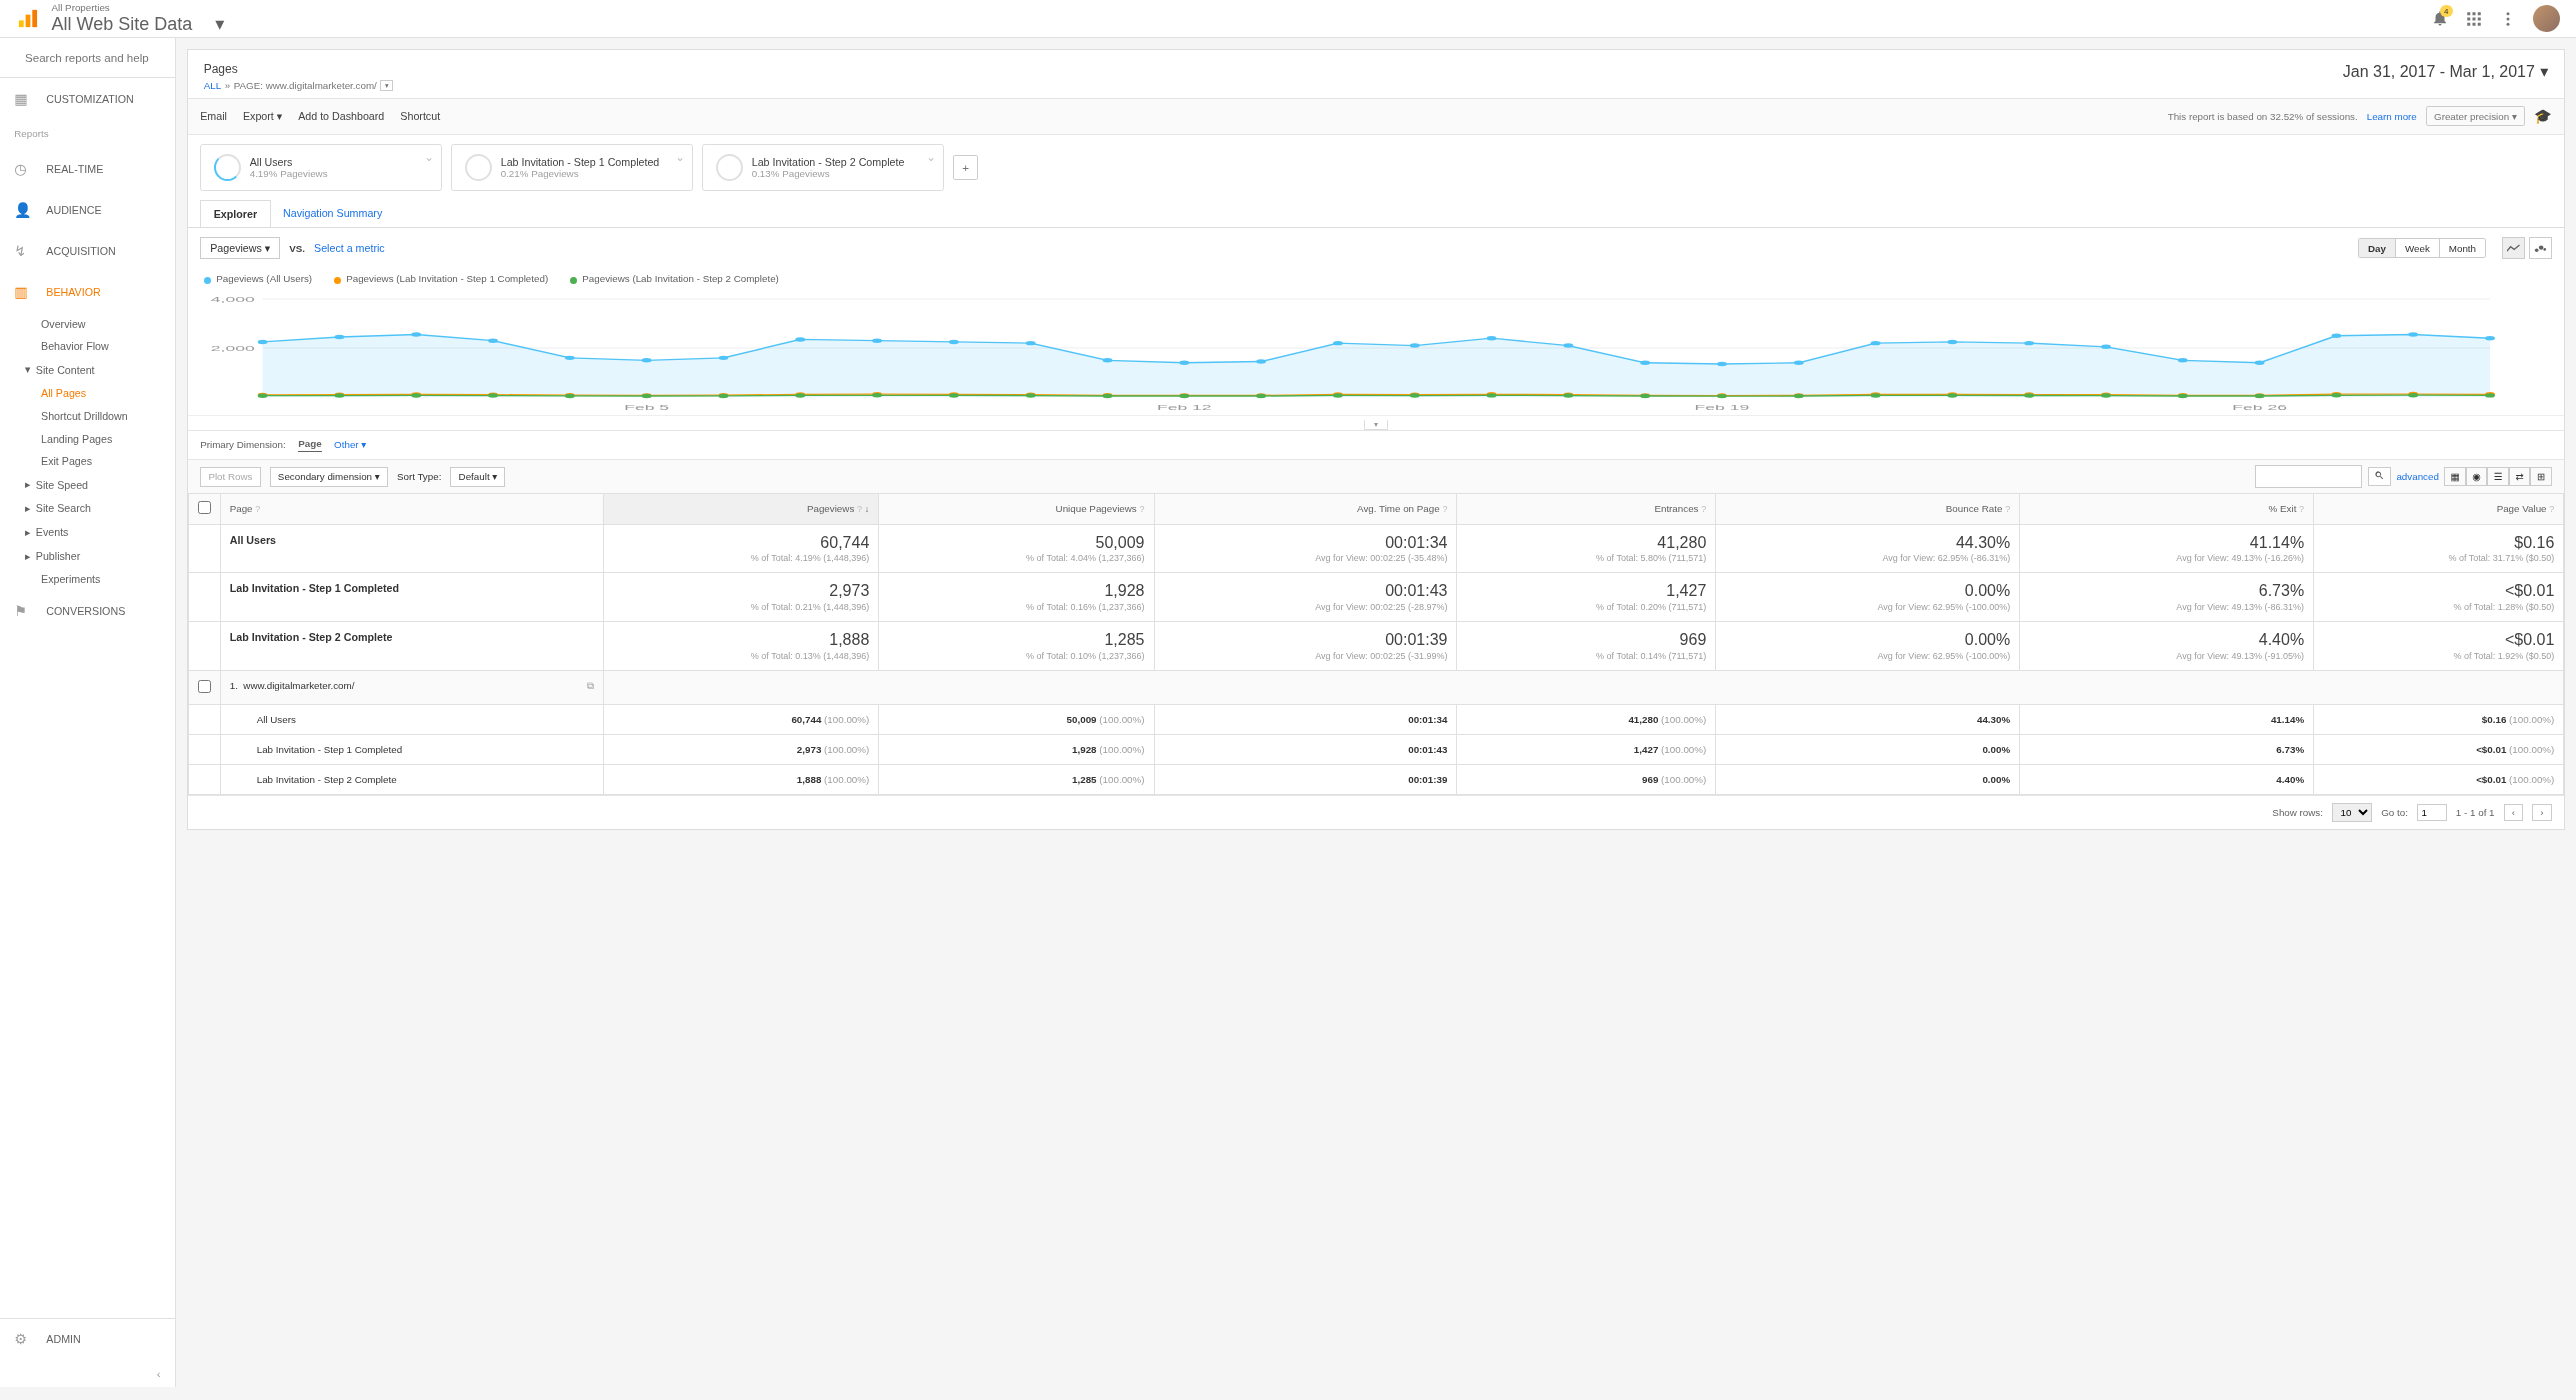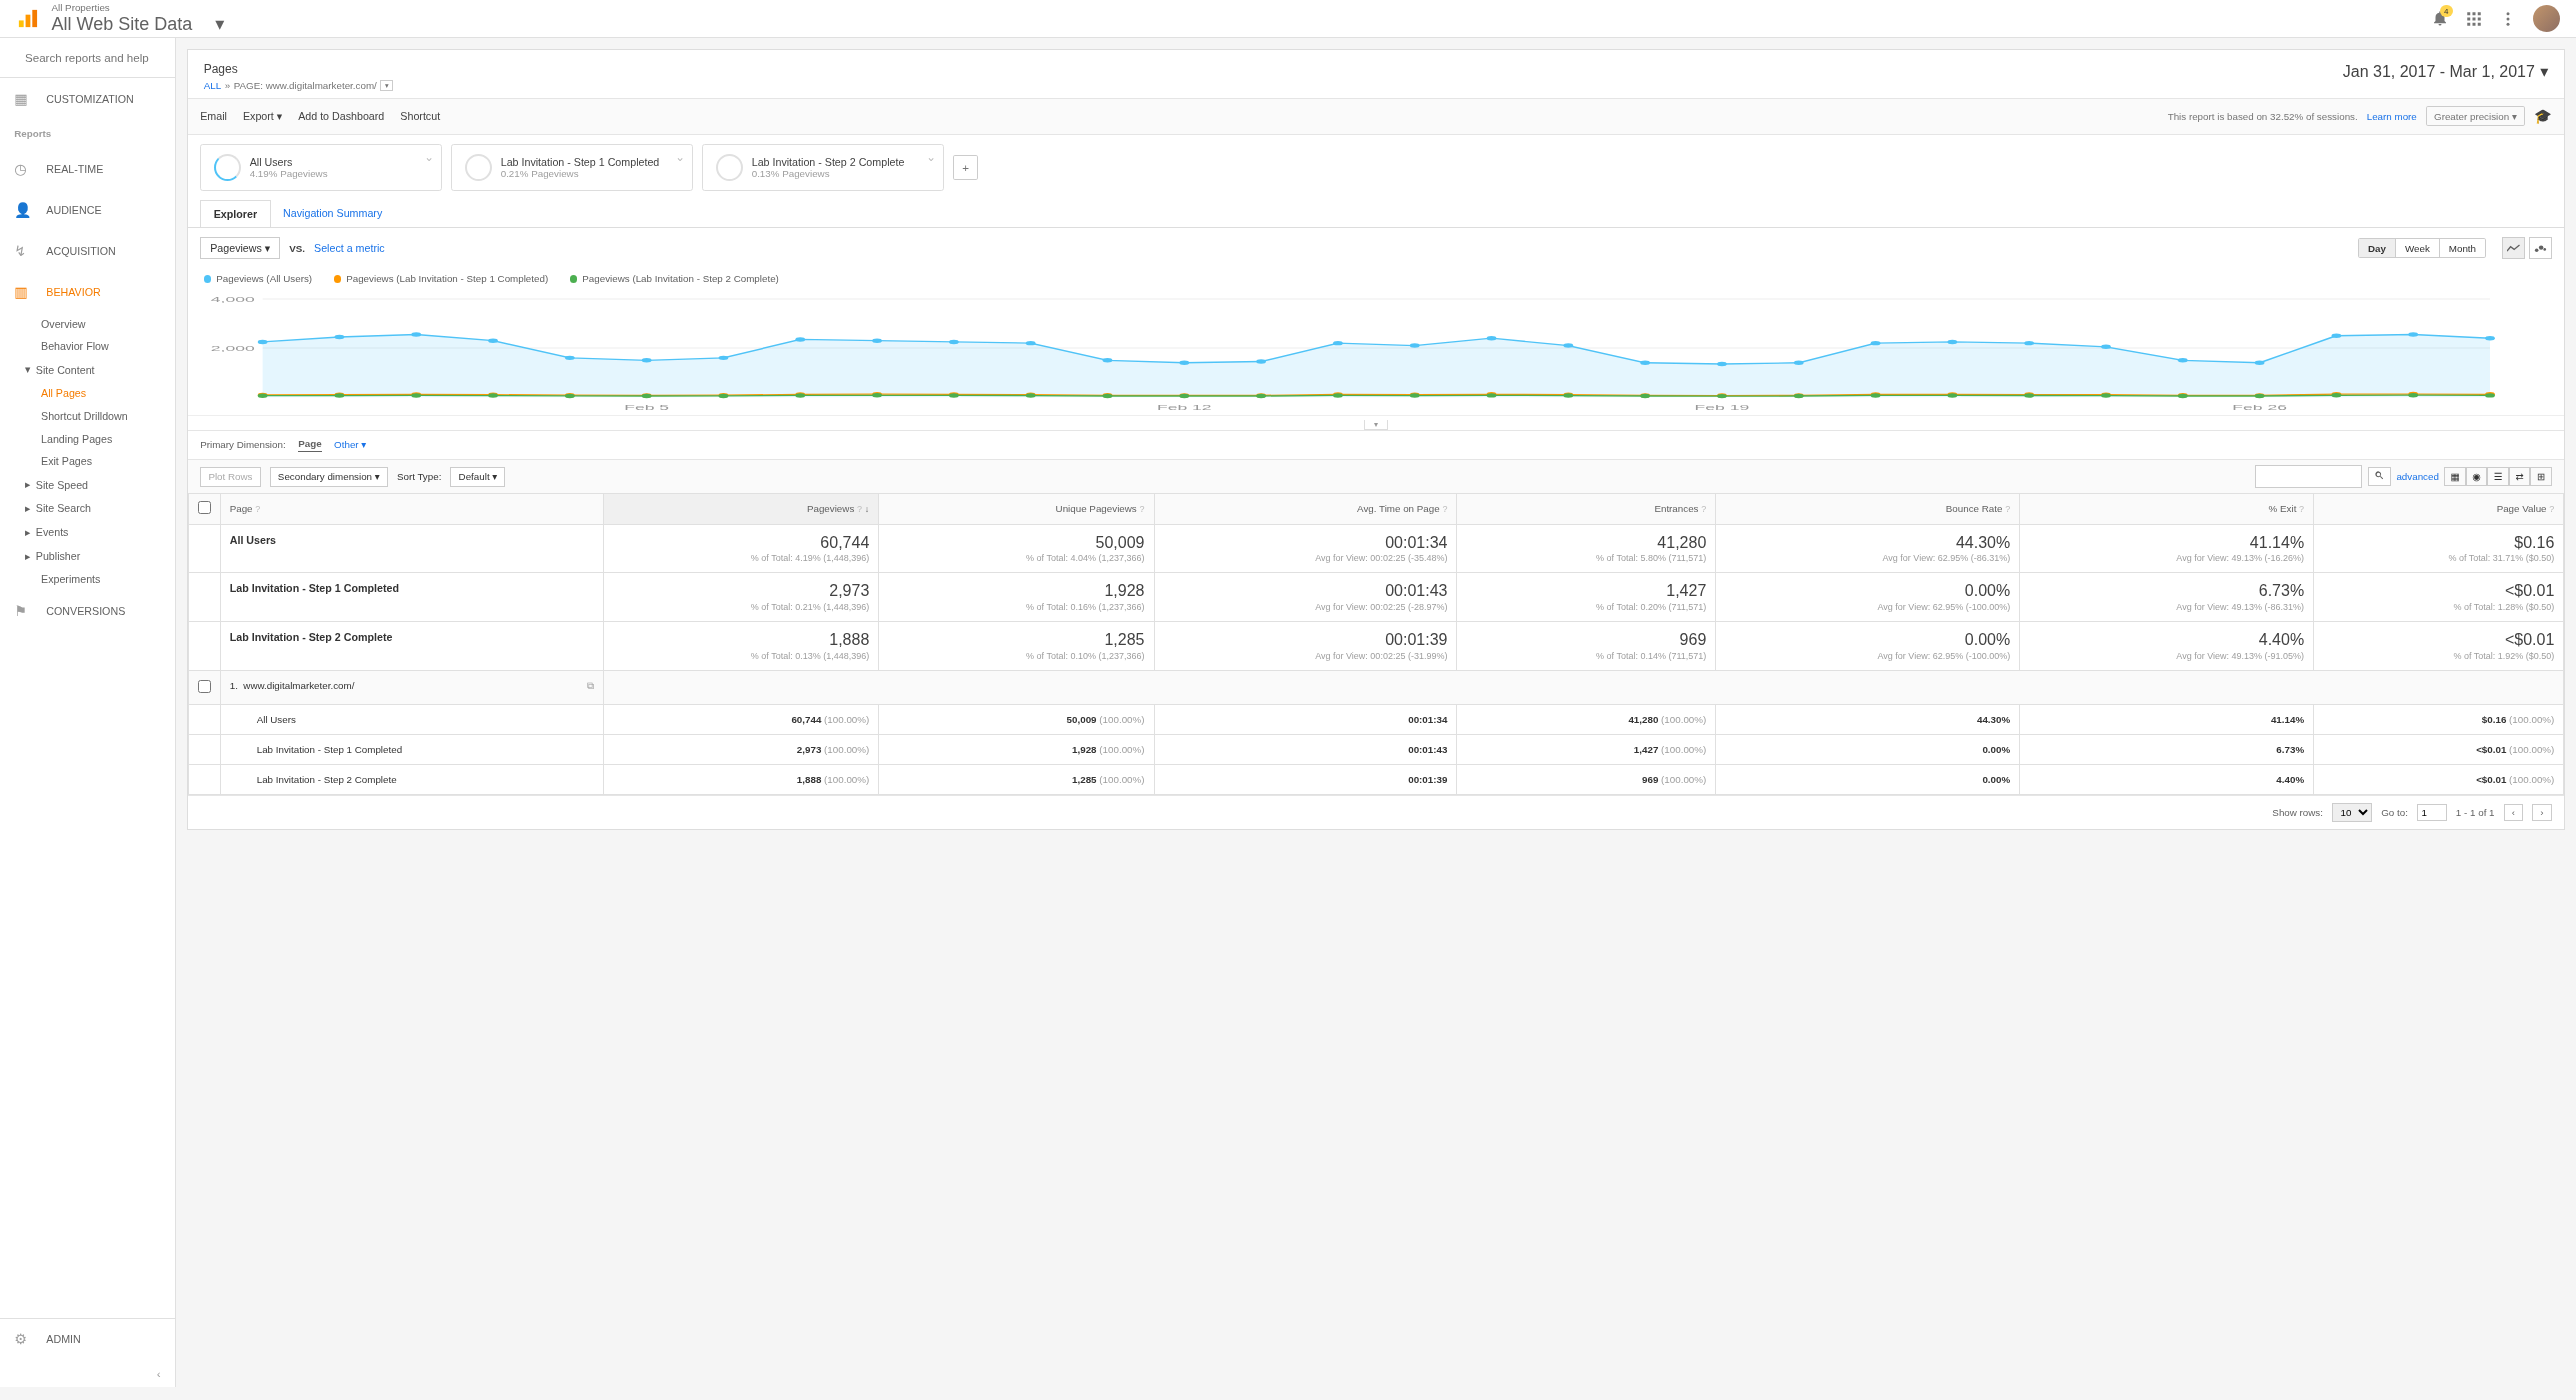--- a/index.html
+++ b/index.html
@@ -13,21 +13,21 @@
 .header-right { margin-left: auto; display: flex; align-items: center; gap: 16px; }
 .notif { position: relative; }
 .notif-badge { position: absolute; top: -3.6px; right: -3.6px; background: #ffd54f; color: #333; font-size: 8px; width: 12.5px; height: 12.5px; border-radius: 50%; display: flex; align-items: center; justify-content: center; }
 .avatar { width: 27px; height: 27px; border-radius: 50%; background: linear-gradient(135deg, #c2956b, #8d6e63); }
 
 .container { display: flex; height: calc(100vh - 51px); }
 .sidebar { width: 176px; background: #fff; border-right: 0.9px solid #e0e0e0; overflow-y: auto; display: flex; flex-direction: column; }
 .sidebar-search { padding: 12.5px 14.3px; display: flex; align-items: center; gap: 10.7px; border-bottom: 0.9px solid #e0e0e0; }
 .sidebar-search input { border: none; outline: none; flex: 1; font-size: 11.6px; color: #9e9e9e; }
 .sidebar-section { padding: 12.5px 14.3px; display: flex; align-items: center; gap: 16px; color: #616161; font-size: 10.7px; font-weight: 500; cursor: pointer; }
-.sidebar-section.reports-label { padding: 9px 14.3px; font-size: 9.8px; color: #9e9e9e; font-weight: bold; text-align: right; }
+.sidebar-section.reports-label { padding: 9px 14.3px; font-size: 9.8px; color: #9e9e9e; font-weight: normal; text-align: right; }
 .sidebar-section.active { color: #f57c00; }
 .sidebar-section .icon { color: #9e9e9e; font-size: 14.3px; width: 16px; }
 .sidebar-section.active .icon { color: #f57c00; }
 .sidebar-sub { padding: 5.4px 14.3px 5.4px 41px; font-size: 10.7px; color: #616161; cursor: pointer; display: flex; align-items: center; gap: 5.4px; }
 .sidebar-sub.with-toggle { padding-left: 25px; }
 .sidebar-sub.active { color: #f57c00; }
 .sidebar-admin { margin-top: auto; border-top: 0.9px solid #e0e0e0; }
 .sidebar-collapse { text-align: right; padding: 7.2px 14.3px; color: #9e9e9e; cursor: pointer; }
 
 .main { flex: 1; overflow-y: auto; padding: 0 10.7px 10.7px 10.7px; }
@@ -68,21 +68,21 @@
 .metric-link { color: #1a73e8; font-size: 10.7px; cursor: pointer; }
 .time-buttons { margin-left: auto; display: flex; border: 0.9px solid #ccc; border-radius: 1.8px; }
 .time-btn { padding: 3.6px 9px; font-size: 9.8px; border-right: 0.9px solid #ccc; cursor: pointer; }
 .time-btn:last-child { border-right: none; }
 .time-btn.active { background: #eee; font-weight: bold; }
 .chart-type { display: flex; gap: 3.6px; margin-left: 7.2px; }
 .chart-type-btn { width: 23px; height: 21.5px; border: 0.9px solid #ccc; display: flex; align-items: center; justify-content: center; cursor: pointer; font-size: 10.7px; }
 .chart-type-btn.active { background: #eee; }
 
 .legend { display: flex; gap: 21.5px; padding: 5.4px 16px; font-size: 9.8px; color: #616161; }
-.legend-item { display: flex; align-items: center; gap: 5.4px; }
+.legend-item { display: flex; align-items: flex-end; gap: 5.4px; }
 .dot { width: 7.2px; height: 7.2px; border-radius: 50%; }
 
 .chart { height: 125px; padding: 0 16px; position: relative; }
 .chart svg { width: 100%; height: 100%; }
 
 .dim-row { padding: 7.2px 12.5px; font-size: 9.8px; color: #616161; border-top: 0.9px solid #e5e5e5; display: flex; align-items: center; gap: 12.5px; }
 .dim-row a { color: #1a73e8; cursor: pointer; }
 
 .table-controls { padding: 5.4px 12.5px; display: flex; align-items: center; gap: 9px; font-size: 9.8px; border-top: 0.9px solid #e5e5e5; background: #fafafa; }
 .ctrl-btn { border: 0.9px solid #ccc; padding: 3.6px 7.2px; background: #fff; font-size: 9.8px; cursor: pointer; }

